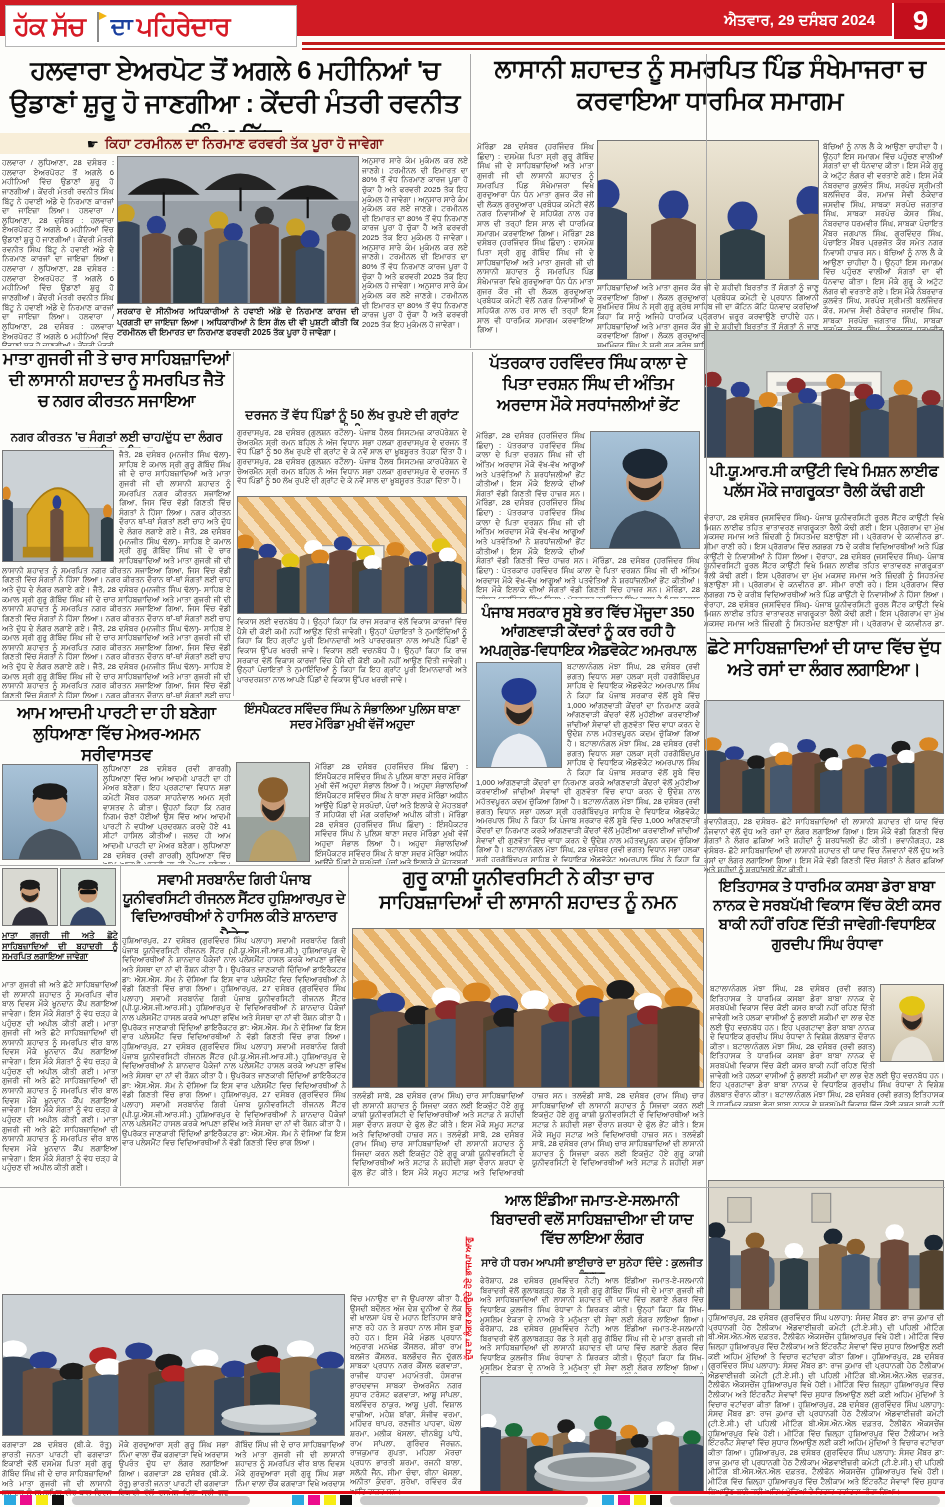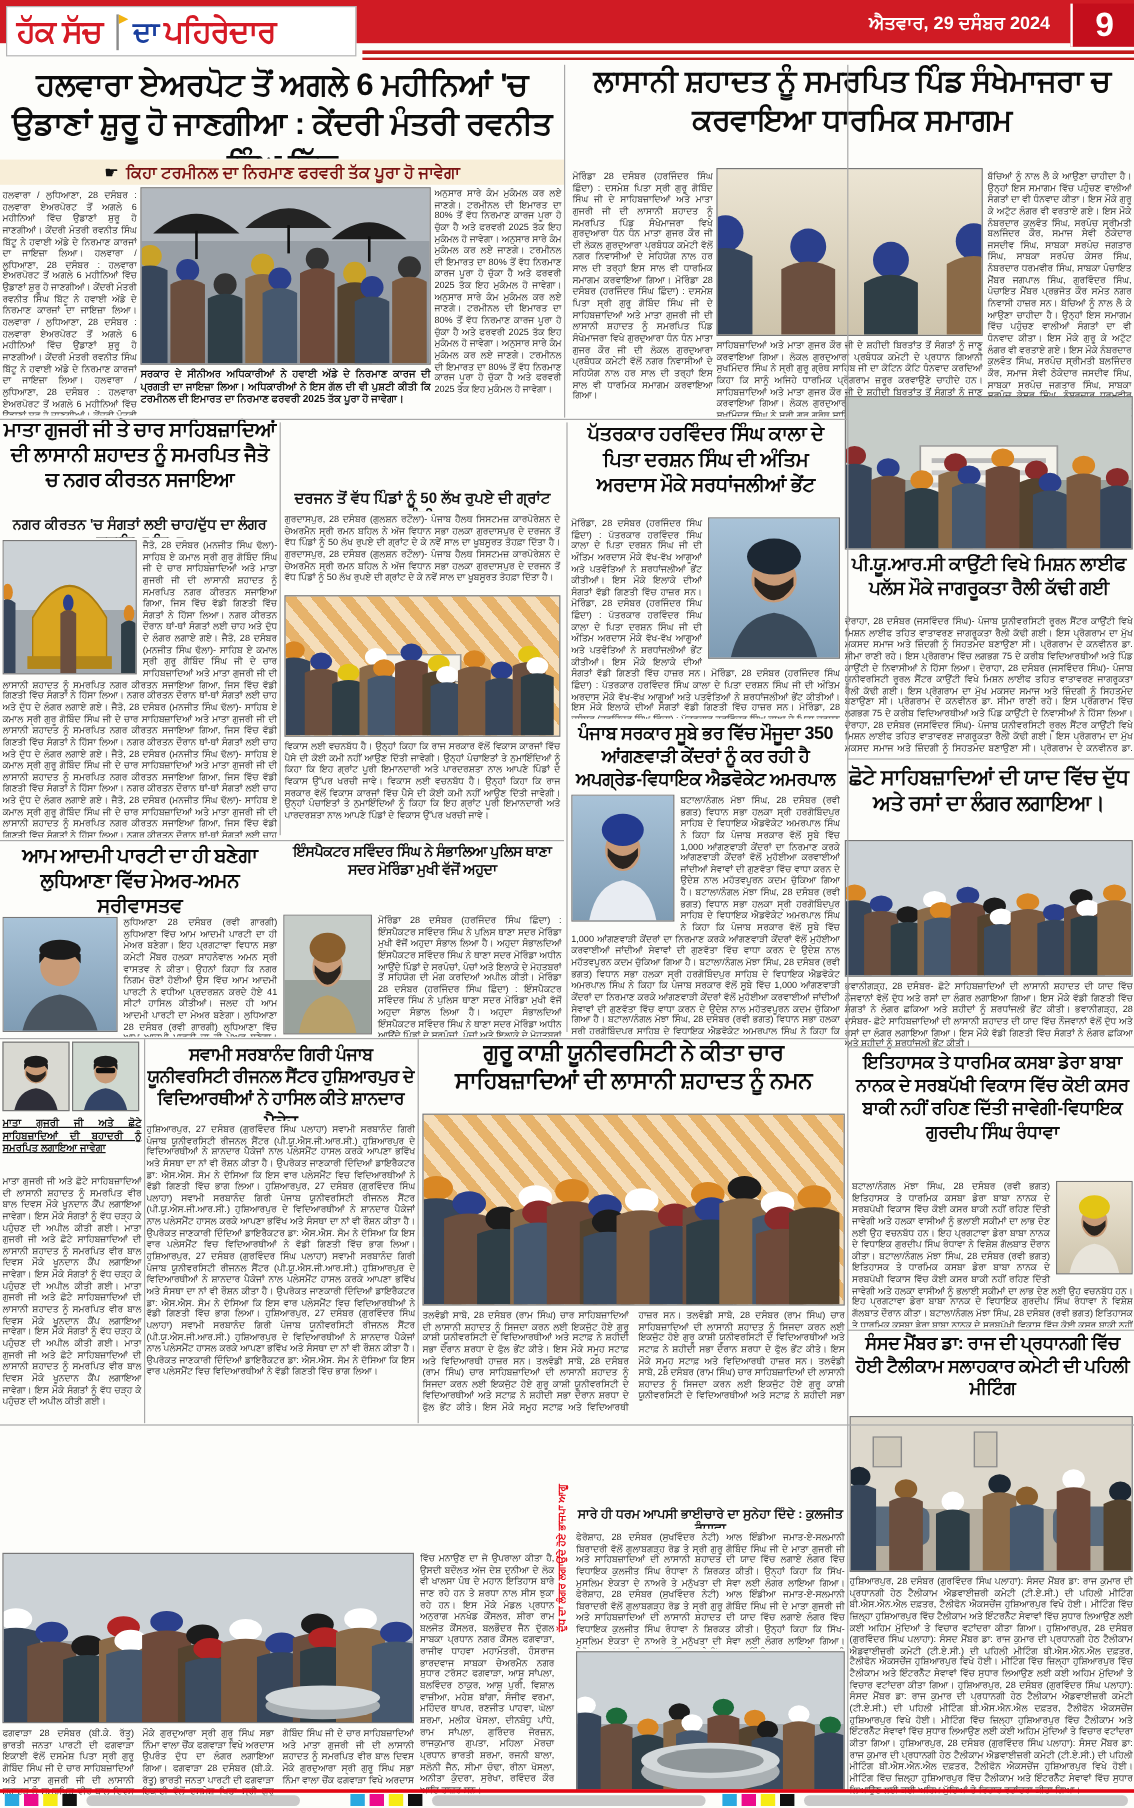--- a/index.html
+++ b/index.html
@@ -260,21 +260,21 @@
         <circle cx="82.33333333333333" cy="26" r="4" fill="#1c1c1c"></circle>
         <path d="M76.33333333333333 62 L76.33333333333333 31 Q82.33333333333333 27.5 88.33333333333333 31 L88.33333333333333 62 Z" fill="#6b4f3f"></path>
         <circle cx="84.66666666666667" cy="31" r="4" fill="#ffffff"></circle>
         <path d="M78.66666666666667 62 L78.66666666666667 36 Q84.66666666666667 32.5 90.66666666666667 36 L90.66666666666667 62 Z" fill="#2f3e46"></path>
         <circle cx="94" cy="24" r="4" fill="#d98724"></circle>
         <path d="M88 62 L88 29 Q94 25.5 100 29 L100 62 Z" fill="#8a6a48"></path>
       </svg>
     </div>
   <div class="abs body" style="left:704px;top:817px;width:240px;height:58px;">ਭਵਾਨੀਗੜ੍ਹ, 28 ਦਸੰਬਰ- ਛੋਟੇ ਸਾਹਿਬਜ਼ਾਦਿਆਂ ਦੀ ਲਾਸਾਨੀ ਸ਼ਹਾਦਤ ਦੀ ਯਾਦ ਵਿੱਚ ਨੌਜਵਾਨਾਂ ਵੱਲੋਂ ਦੁੱਧ ਅਤੇ ਰਸਾਂ ਦਾ ਲੰਗਰ ਲਗਾਇਆ ਗਿਆ। ਇਸ ਮੌਕੇ ਵੱਡੀ ਗਿਣਤੀ ਵਿੱਚ ਸੰਗਤਾਂ ਨੇ ਲੰਗਰ ਛਕਿਆ ਅਤੇ ਸ਼ਹੀਦਾਂ ਨੂੰ ਸ਼ਰਧਾਂਜਲੀ ਭੇਂਟ ਕੀਤੀ। ਭਵਾਨੀਗੜ੍ਹ, 28 ਦਸੰਬਰ- ਛੋਟੇ ਸਾਹਿਬਜ਼ਾਦਿਆਂ ਦੀ ਲਾਸਾਨੀ ਸ਼ਹਾਦਤ ਦੀ ਯਾਦ ਵਿੱਚ ਨੌਜਵਾਨਾਂ ਵੱਲੋਂ ਦੁੱਧ ਅਤੇ ਰਸਾਂ ਦਾ ਲੰਗਰ ਲਗਾਇਆ ਗਿਆ। ਇਸ ਮੌਕੇ ਵੱਡੀ ਗਿਣਤੀ ਵਿੱਚ ਸੰਗਤਾਂ ਨੇ ਲੰਗਰ ਛਕਿਆ ਅਤੇ ਸ਼ਹੀਦਾਂ ਨੂੰ ਸ਼ਰਧਾਂਜਲੀ ਭੇਂਟ ਕੀਤੀ।</div>
 
-  <div class="abs hl" style="left:2px;top:702px;width:229px;height:60px;font-size:16.5px;font-family:Liberation Serif, serif;">ਆਮ ਆਦਮੀ ਪਾਰਟੀ ਦਾ ਹੀ ਬਣੇਗਾ ਲੁਧਿਆਣਾ ਵਿੱਚ ਮੇਅਰ-ਅਮਨ ਸ੍ਰੀਵਾਸਤਵ</div>
+  <div class="abs hl" style="left:2px;top:702px;width:229px;height:60px;font-size:16.5px;">ਆਮ ਆਦਮੀ ਪਾਰਟੀ ਦਾ ਹੀ ਬਣੇਗਾ ਲੁਧਿਆਣਾ ਵਿੱਚ ਮੇਅਰ-ਅਮਨ ਸ੍ਰੀਵਾਸਤਵ</div>
   <div class="abs body" style="left:2px;top:764px;width:229px;height:100px;">
     <span class="photo ph-blue float-l" style="width:96px;height:96px;display:block;">
         <svg viewBox="0 0 60 62" preserveAspectRatio="none">
           <path d="M10 62 Q14 44 30 42 Q46 44 50 62 Z" fill="#4a5560"></path>
           <circle cx="30" cy="27" r="10.5" fill="#c89a76"></circle>
           <path d="M19 25 Q30 9 41 25 L41 20 Q30 7 19 20 Z" fill="#1b1b1b"></path>
           <ellipse cx="30" cy="17.5" rx="11" ry="5.5" fill="#1b1b1b"></ellipse>
         </svg>
       </span>
     <span>ਲੁਧਿਆਣਾ 28 ਦਸੰਬਰ (ਰਵੀ ਗਾਰਗੀ) ਲੁਧਿਆਣਾ ਵਿੱਚ ਆਮ ਆਦਮੀ ਪਾਰਟੀ ਦਾ ਹੀ ਮੇਅਰ ਬਣੇਗਾ। ਇਹ ਪ੍ਰਗਟਾਵਾ ਵਿਧਾਨ ਸਭਾ ਕਮੇਟੀ ਮੈਂਬਰ ਹਲਕਾ ਸਾਹਨੇਵਾਲ ਅਮਨ ਸ੍ਰੀ ਵਾਸਤਵ ਨੇ ਕੀਤਾ। ਉਹਨਾਂ ਕਿਹਾ ਕਿ ਨਗਰ ਨਿਗਮ ਚੋਣਾਂ ਹੋਈਆਂ ਉਸ ਵਿੱਚ ਆਮ ਆਦਮੀ ਪਾਰਟੀ ਨੇ ਵਧੀਆ ਪ੍ਰਦਰਸ਼ਨ ਕਰਦੇ ਹੋਏ 41 ਸੀਟਾਂ ਹਾਸਿਲ ਕੀਤੀਆਂ। ਜਲਦ ਹੀ ਆਮ ਆਦਮੀ ਪਾਰਟੀ ਦਾ ਮੇਅਰ ਬਣੇਗਾ। ਲੁਧਿਆਣਾ 28 ਦਸੰਬਰ (ਰਵੀ ਗਾਰਗੀ) ਲੁਧਿਆਣਾ ਵਿੱਚ ਆਮ ਆਦਮੀ ਪਾਰਟੀ ਦਾ ਹੀ ਮੇਅਰ ਬਣੇਗਾ। ਇਹ ਪ੍ਰਗਟਾਵਾ ਵਿਧਾਨ ਸਭਾ ਕਮੇਟੀ ਮੈਂਬਰ ਹਲਕਾ ਸਾਹਨੇਵਾਲ ਅਮਨ ਸ੍ਰੀ ਵਾਸਤਵ ਨੇ ਕੀਤਾ। ਉਹਨਾਂ ਕਿਹਾ ਕਿ ਨਗਰ ਨਿਗਮ ਚੋਣਾਂ ਹੋਈਆਂ ਉਸ ਵਿੱਚ ਆਮ ਆਦਮੀ ਪਾਰਟੀ ਨੇ ਵਧੀਆ ਪ੍ਰਦਰਸ਼ਨ ਕਰਦੇ ਹੋਏ 41 ਸੀਟਾਂ ਹਾਸਿਲ ਕੀਤੀਆਂ। ਜਲਦ ਹੀ ਆਮ ਆਦਮੀ ਪਾਰਟੀ ਦਾ ਮੇਅਰ ਬਣੇਗਾ।</span>
@@ -364,21 +364,20 @@
         <svg viewBox="0 0 60 62" preserveAspectRatio="none">
           <path d="M10 62 Q14 44 30 42 Q46 44 50 62 Z" fill="#e8e4da"></path>
           <circle cx="30" cy="27" r="10.5" fill="#c89a76"></circle>
           <ellipse cx="30" cy="17" rx="12.5" ry="8" fill="#e3c514"></ellipse>
           <path d="M21 30 Q30 43 39 30 L39 26 Q30 34 21 26 Z" fill="#2a241f"></path>
         </svg>
       </span>
     <span>ਬਟਾਲਾ/ਨੰਗਲ ਮੱਝਾ ਸਿੰਘ, 28 ਦਸੰਬਰ (ਰਵੀ ਭਗਤ) ਇਤਿਹਾਸਕ ਤੇ ਧਾਰਮਿਕ ਕਸਬਾ ਡੇਰਾ ਬਾਬਾ ਨਾਨਕ ਦੇ ਸਰਬਪੱਖੀ ਵਿਕਾਸ ਵਿੱਚ ਕੋਈ ਕਸਰ ਬਾਕੀ ਨਹੀਂ ਰਹਿਣ ਦਿੱਤੀ ਜਾਵੇਗੀ ਅਤੇ ਹਲਕਾ ਵਾਸੀਆਂ ਨੂੰ ਭਲਾਈ ਸਕੀਮਾਂ ਦਾ ਲਾਭ ਦੇਣ ਲਈ ਉਹ ਵਚਨਬੱਧ ਹਨ। ਇਹ ਪ੍ਰਗਟਾਵਾ ਡੇਰਾ ਬਾਬਾ ਨਾਨਕ ਦੇ ਵਿਧਾਇਕ ਗੁਰਦੀਪ ਸਿੰਘ ਰੰਧਾਵਾ ਨੇ ਵਿਸ਼ੇਸ਼ ਗੱਲਬਾਤ ਦੌਰਾਨ ਕੀਤਾ। ਬਟਾਲਾ/ਨੰਗਲ ਮੱਝਾ ਸਿੰਘ, 28 ਦਸੰਬਰ (ਰਵੀ ਭਗਤ) ਇਤਿਹਾਸਕ ਤੇ ਧਾਰਮਿਕ ਕਸਬਾ ਡੇਰਾ ਬਾਬਾ ਨਾਨਕ ਦੇ ਸਰਬਪੱਖੀ ਵਿਕਾਸ ਵਿੱਚ ਕੋਈ ਕਸਰ ਬਾਕੀ ਨਹੀਂ ਰਹਿਣ ਦਿੱਤੀ ਜਾਵੇਗੀ ਅਤੇ ਹਲਕਾ ਵਾਸੀਆਂ ਨੂੰ ਭਲਾਈ ਸਕੀਮਾਂ ਦਾ ਲਾਭ ਦੇਣ ਲਈ ਉਹ ਵਚਨਬੱਧ ਹਨ। ਇਹ ਪ੍ਰਗਟਾਵਾ ਡੇਰਾ ਬਾਬਾ ਨਾਨਕ ਦੇ ਵਿਧਾਇਕ ਗੁਰਦੀਪ ਸਿੰਘ ਰੰਧਾਵਾ ਨੇ ਵਿਸ਼ੇਸ਼ ਗੱਲਬਾਤ ਦੌਰਾਨ ਕੀਤਾ। ਬਟਾਲਾ/ਨੰਗਲ ਮੱਝਾ ਸਿੰਘ, 28 ਦਸੰਬਰ (ਰਵੀ ਭਗਤ) ਇਤਿਹਾਸਕ ਤੇ ਧਾਰਮਿਕ ਕਸਬਾ ਡੇਰਾ ਬਾਬਾ ਨਾਨਕ ਦੇ ਸਰਬਪੱਖੀ ਵਿਕਾਸ ਵਿੱਚ ਕੋਈ ਕਸਰ ਬਾਕੀ ਨਹੀਂ ਰਹਿਣ ਦਿੱਤੀ ਜਾਵੇਗੀ ਅਤੇ ਹਲਕਾ ਵਾਸੀਆਂ ਨੂੰ ਭਲਾਈ ਸਕੀਮਾਂ ਦਾ ਲਾਭ ਦੇਣ ਲਈ ਉਹ ਵਚਨਬੱਧ ਹਨ। ਇਹ ਪ੍ਰਗਟਾਵਾ ਡੇਰਾ ਬਾਬਾ ਨਾਨਕ ਦੇ ਵਿਧਾਇਕ ਗੁਰਦੀਪ ਸਿੰਘ ਰੰਧਾਵਾ ਨੇ ਵਿਸ਼ੇਸ਼ ਗੱਲਬਾਤ ਦੌਰਾਨ ਕੀਤਾ।</span>
   </div>
 
-  <div class="abs hl" style="left:710px;top:1110px;width:234px;height:68px;font-size:15px;">ਸੰਸਦ ਮੈਂਬਰ ਡਾ: ਰਾਜ ਦੀ ਪ੍ਰਧਾਨਗੀ ਵਿੱਚ ਹੋਈ ਟੈਲੀਕਾਮ ਸਲਾਹਕਾਰ ਕਮੇਟੀ ਦੀ ਪਹਿਲੀ ਮੀਟਿੰਗ</div>
   <div class="abs photo ph-room" style="left:708px;top:1180px;width:236px;height:130px;">
       <svg viewBox="0 0 100 62" preserveAspectRatio="none">
         <rect x="2" y="36" width="26" height="16" rx="4" fill="#5a6b7d"></rect>
         <rect x="72" y="36" width="26" height="16" rx="4" fill="#5a6b7d"></rect>
         <rect x="8" y="8" width="10" height="12" fill="#cfc9ba" stroke="#8a8a8a" stroke-width="0.5"></rect>
         <rect x="44" y="6" width="8" height="14" fill="#cfc9ba" stroke="#8a8a8a" stroke-width="0.5"></rect>
         <circle cx="3" cy="24" r="4" fill="#1c2733"></circle>
         <path d="M-3 62 L-3 29 Q3 25.5 9 29 L9 62 Z" fill="#37465a"></path>
         <circle cx="19.666666666666664" cy="29" r="4" fill="#8a5f2e"></circle>
         <path d="M13.666666666666664 62 L13.666666666666664 34 Q19.666666666666664 30.5 25.666666666666664 34 L25.666666666666664 62 Z" fill="#6b4f3f"></path>
@@ -427,20 +426,21 @@
         <circle cx="96" cy="29" r="4" fill="#2b3f8c"></circle>
         <path d="M90 62 L90 34 Q96 30.5 102 34 L102 62 Z" fill="#46586e"></path>
         <ellipse cx="78" cy="56" rx="14" ry="5" fill="#aab0b3"></ellipse>
         <ellipse cx="78" cy="53" rx="14" ry="4.5" fill="#d3d8da"></ellipse>
       </svg>
     </div>
   <div class="abs body" style="left:350px;top:1294px;width:112px;height:212px;">ਵਿੱਚ ਮਨਾਉਣ ਦਾ ਜੋ ਉਪਰਾਲਾ ਕੀਤਾ ਹੈ, ਉਸਦੀ ਬਦੌਲਤ ਅੱਜ ਦੇਸ਼ ਦੁਨੀਆ ਦੇ ਲੋਕ ਵੀ ਖਾਲਸਾ ਪੰਥ ਦੇ ਮਹਾਨ ਇਤਿਹਾਸ ਬਾਰੇ ਜਾਣ ਰਹੇ ਹਨ ਤੇ ਸ਼ਰਧਾ ਨਾਲ ਸੀਸ ਝੁਕਾ ਰਹੇ ਹਨ। ਇਸ ਮੌਕੇ ਮੰਡਲ ਪ੍ਰਧਾਨ ਅਨੁਰਾਗ ਮਨਖੰਡ ਕੌਂਸਲਰ, ਸ਼ੀਰਾ ਰਾਮ ਬਲਜੋਤ ਕੌਂਸਲਰ, ਬਲਭੌਦਰ ਜੈਨ ਦੁੱਗਲ ਸਾਬਕਾ ਪ੍ਰਧਾਨ ਨਗਰ ਕੌਂਸਲ ਫਗਵਾੜਾ, ਰਾਜੀਵ ਧਾਹਵਾ ਮਹਾਮੰਤਰੀ, ਹੰਸਰਾਜ ਭਾਰਦਵਾਜ ਸਾਬਕਾ ਚੇਅਰਮੈਨ ਨਗਰ ਸੁਧਾਰ ਟਰੱਸਟ ਫਗਵਾੜਾ, ਆਸ਼ੂ ਸਾਂਪਲਾ, ਬਲਵਿੰਦਰ ਠਾਕੁਰ, ਆਸ਼ੂ ਪੁਰੀ, ਵਿਸ਼ਾਲ ਵਾਜ਼ੀਆ, ਮਹੇਸ਼ ਬਾਂਗਾ, ਸੰਜੀਵ ਵਰਮਾ, ਮਹਿੰਦਰ ਥਾਪਰ, ਰਣਜੀਤ ਪਾਹਵਾ, ਘੋਲਾ ਸ਼ਰਮਾ, ਮਲੀਕ ਖੋਸਲਾ, ਦੀਨਬੰਧੂ ਪਾਂਧੇ, ਰਾਮ ਸਾਂਪਲਾ, ਗੁਰਿੰਦਰ ਜੋਰਜ਼ਨ, ਰਾਜਕੁਮਾਰ ਗੁਪਤਾ, ਮਹਿਲਾ ਮੋਰਚਾ ਪ੍ਰਧਾਨ ਭਾਰਤੀ ਸ਼ਰਮਾ, ਰਜਨੀ ਬਾਲਾ, ਸਲੋਨੀ ਜੈਨ, ਸੀਮਾ ਚੰਢਾ, ਰੀਨਾ ਖੋਸਲਾ, ਅਨੀਤਾ ਕੁੰਦਰਾ, ਸੁਰੇਖਾ, ਰਵਿੰਦਰ ਕੌਰ ਆਦਿ ਹਾਜ਼ਰ ਸਨ।</div>
   <div class="abs body cols3" style="left:2px;top:1440px;width:343px;height:64px;">ਫਗਵਾੜਾ 28 ਦਸੰਬਰ (ਬੀ.ਕੇ. ਰੱਤੂ) ਭਾਰਤੀ ਜਨਤਾ ਪਾਰਟੀ ਦੀ ਫਗਵਾੜਾ ਇਕਾਈ ਵੱਲੋਂ ਦਸਮੇਸ਼ ਪਿਤਾ ਸ੍ਰੀ ਗੁਰੂ ਗੋਬਿੰਦ ਸਿੰਘ ਜੀ ਦੇ ਚਾਰ ਸਾਹਿਬਜ਼ਾਦਿਆਂ ਅਤੇ ਮਾਤਾ ਗੁਜਰੀ ਜੀ ਦੀ ਲਾਸਾਨੀ ਸ਼ਹਾਦਤ ਨੂੰ ਸਮਰਪਿਤ ਵੀਰ ਬਾਲ ਦਿਵਸ ਮੌਕੇ ਗੁਰਦੁਆਰਾ ਸ੍ਰੀ ਗੁਰੂ ਸਿੰਘ ਸਭਾ ਨਿੰਮਾ ਵਾਲਾ ਚੌਂਕ ਫਗਵਾੜਾ ਵਿਖੇ ਅਰਦਾਸ ਉਪਰੰਤ ਦੁੱਧ ਦਾ ਲੰਗਰ ਲਗਾਇਆ ਗਿਆ। ਫਗਵਾੜਾ 28 ਦਸੰਬਰ (ਬੀ.ਕੇ. ਰੱਤੂ) ਭਾਰਤੀ ਜਨਤਾ ਪਾਰਟੀ ਦੀ ਫਗਵਾੜਾ ਇਕਾਈ ਵੱਲੋਂ ਦਸਮੇਸ਼ ਪਿਤਾ ਸ੍ਰੀ ਗੁਰੂ ਗੋਬਿੰਦ ਸਿੰਘ ਜੀ ਦੇ ਚਾਰ ਸਾਹਿਬਜ਼ਾਦਿਆਂ ਅਤੇ ਮਾਤਾ ਗੁਜਰੀ ਜੀ ਦੀ ਲਾਸਾਨੀ ਸ਼ਹਾਦਤ ਨੂੰ ਸਮਰਪਿਤ ਵੀਰ ਬਾਲ ਦਿਵਸ ਮੌਕੇ ਗੁਰਦੁਆਰਾ ਸ੍ਰੀ ਗੁਰੂ ਸਿੰਘ ਸਭਾ ਨਿੰਮਾ ਵਾਲਾ ਚੌਂਕ ਫਗਵਾੜਾ ਵਿਖੇ ਅਰਦਾਸ ਉਪਰੰਤ ਦੁੱਧ ਦਾ ਲੰਗਰ ਲਗਾਇਆ ਗਿਆ।</div>
   <div class="abs vcap" style="left:463px;top:1208px;width:14px;height:180px;">ਦੁੱਧ ਦਾ ਲੰਗਰ ਲਗਾਉਂਦੇ ਹੋਏ ਭਾਜਪਾ ਆਗੂ</div>
 
+  <div class="abs hl" style="left:480px;top:1190px;width:224px;height:64px;font-size:15px;">ਆਲ ਇੰਡੀਆ ਜਮਾਤ-ਏ-ਸਲਮਾਨੀ ਬਿਰਾਦਰੀ ਵਲੋਂ ਸਾਹਿਬਜ਼ਾਦੀਆ ਦੀ ਯਾਦ ਵਿੱਚ ਲਾਇਆ ਲੰਗਰ</div>
   <div class="abs sub" style="left:480px;top:1256px;width:224px;height:18px;font-size:10.5px;">ਸਾਰੇ ਹੀ ਧਰਮ ਆਪਸੀ ਭਾਈਚਾਰੇ ਦਾ ਸੁਨੇਹਾ ਦਿੰਦੇ : ਕੁਲਜੀਤ ਰੰਧਾਵਾ</div>
   <div class="abs body" style="left:480px;top:1276px;width:224px;height:98px;">ਫੇਰੋਸ਼ਾਹ, 28 ਦਸੰਬਰ (ਸੁਖਵਿੰਦਰ ਨੇਟੀ) ਆਲ ਇੰਡੀਆ ਜਮਾਤ-ਏ-ਸਲਮਾਨੀ ਬਿਰਾਦਰੀ ਵੱਲੋਂ ਗੁਲਾਬਗੜ੍ਹ ਰੋਡ ਤੇ ਸ੍ਰੀ ਗੁਰੂ ਗੋਬਿੰਦ ਸਿੰਘ ਜੀ ਦੇ ਮਾਤਾ ਗੁਜਰੀ ਜੀ ਅਤੇ ਸਾਹਿਬਜ਼ਾਦਿਆਂ ਦੀ ਲਾਸਾਨੀ ਸ਼ਹਾਦਤ ਦੀ ਯਾਦ ਵਿੱਚ ਲਗਾਏ ਲੰਗਰ ਵਿੱਚ ਵਿਧਾਇਕ ਕੁਲਜੀਤ ਸਿੰਘ ਰੰਧਾਵਾ ਨੇ ਸ਼ਿਰਕਤ ਕੀਤੀ। ਉਨ੍ਹਾਂ ਕਿਹਾ ਕਿ ਸਿੱਖ-ਮੁਸਲਿਮ ਏਕਤਾ ਦੇ ਨਾਅਰੇ ਤੇ ਮਨੁੱਖਤਾ ਦੀ ਸੇਵਾ ਲਈ ਲੰਗਰ ਲਾਇਆ ਗਿਆ। ਫੇਰੋਸ਼ਾਹ, 28 ਦਸੰਬਰ (ਸੁਖਵਿੰਦਰ ਨੇਟੀ) ਆਲ ਇੰਡੀਆ ਜਮਾਤ-ਏ-ਸਲਮਾਨੀ ਬਿਰਾਦਰੀ ਵੱਲੋਂ ਗੁਲਾਬਗੜ੍ਹ ਰੋਡ ਤੇ ਸ੍ਰੀ ਗੁਰੂ ਗੋਬਿੰਦ ਸਿੰਘ ਜੀ ਦੇ ਮਾਤਾ ਗੁਜਰੀ ਜੀ ਅਤੇ ਸਾਹਿਬਜ਼ਾਦਿਆਂ ਦੀ ਲਾਸਾਨੀ ਸ਼ਹਾਦਤ ਦੀ ਯਾਦ ਵਿੱਚ ਲਗਾਏ ਲੰਗਰ ਵਿੱਚ ਵਿਧਾਇਕ ਕੁਲਜੀਤ ਸਿੰਘ ਰੰਧਾਵਾ ਨੇ ਸ਼ਿਰਕਤ ਕੀਤੀ। ਉਨ੍ਹਾਂ ਕਿਹਾ ਕਿ ਸਿੱਖ-ਮੁਸਲਿਮ ਏਕਤਾ ਦੇ ਨਾਅਰੇ ਤੇ ਮਨੁੱਖਤਾ ਦੀ ਸੇਵਾ ਲਈ ਲੰਗਰ ਲਾਇਆ ਗਿਆ। ਫੇਰੋਸ਼ਾਹ, 28 ਦਸੰਬਰ (ਸੁਖਵਿੰਦਰ ਨੇਟੀ) ਆਲ ਇੰਡੀਆ ਜਮਾਤ-ਏ-ਸਲਮਾਨੀ ਬਿਰਾਦਰੀ ਵੱਲੋਂ ਗੁਲਾਬਗੜ੍ਹ ਰੋਡ ਤੇ ਸ੍ਰੀ ਗੁਰੂ ਗੋਬਿੰਦ ਸਿੰਘ ਜੀ ਦੇ ਮਾਤਾ ਗੁਜਰੀ ਜੀ ਅਤੇ ਸਾਹਿਬਜ਼ਾਦਿਆਂ ਦੀ ਲਾਸਾਨੀ ਸ਼ਹਾਦਤ ਦੀ ਯਾਦ ਵਿੱਚ ਲਗਾਏ ਲੰਗਰ ਵਿੱਚ ਵਿਧਾਇਕ ਕੁਲਜੀਤ ਸਿੰਘ ਰੰਧਾਵਾ ਨੇ ਸ਼ਿਰਕਤ ਕੀਤੀ। ਉਨ੍ਹਾਂ ਕਿਹਾ ਕਿ ਸਿੱਖ-ਮੁਸਲਿਮ ਏਕਤਾ ਦੇ ਨਾਅਰੇ ਤੇ ਮਨੁੱਖਤਾ ਦੀ ਸੇਵਾ ਲਈ ਲੰਗਰ ਲਾਇਆ ਗਿਆ।</div>
   <div class="abs photo ph-street" style="left:480px;top:1376px;width:224px;height:116px;">
       <svg viewBox="0 0 100 62" preserveAspectRatio="none">
         <circle cx="3" cy="24" r="4" fill="#ffffff"></circle>
         <path d="M-3 62 L-3 29 Q3 25.5 9 29 L9 62 Z" fill="#37465a"></path>
         <circle cx="14.777777777777779" cy="29" r="4" fill="#1c6b3a"></circle>
         <path d="M8.777777777777779 62 L8.777777777777779 34 Q14.777777777777779 30.5 20.77777777777778 34 L20.77777777777778 62 Z" fill="#6b4f3f"></path>
         <circle cx="26.555555555555557" cy="34" r="4" fill="#d98724"></circle>
         <path d="M20.555555555555557 62 L20.555555555555557 39 Q26.555555555555557 35.5 32.55555555555556 39 L32.55555555555556 62 Z" fill="#2f3e46"></path>

